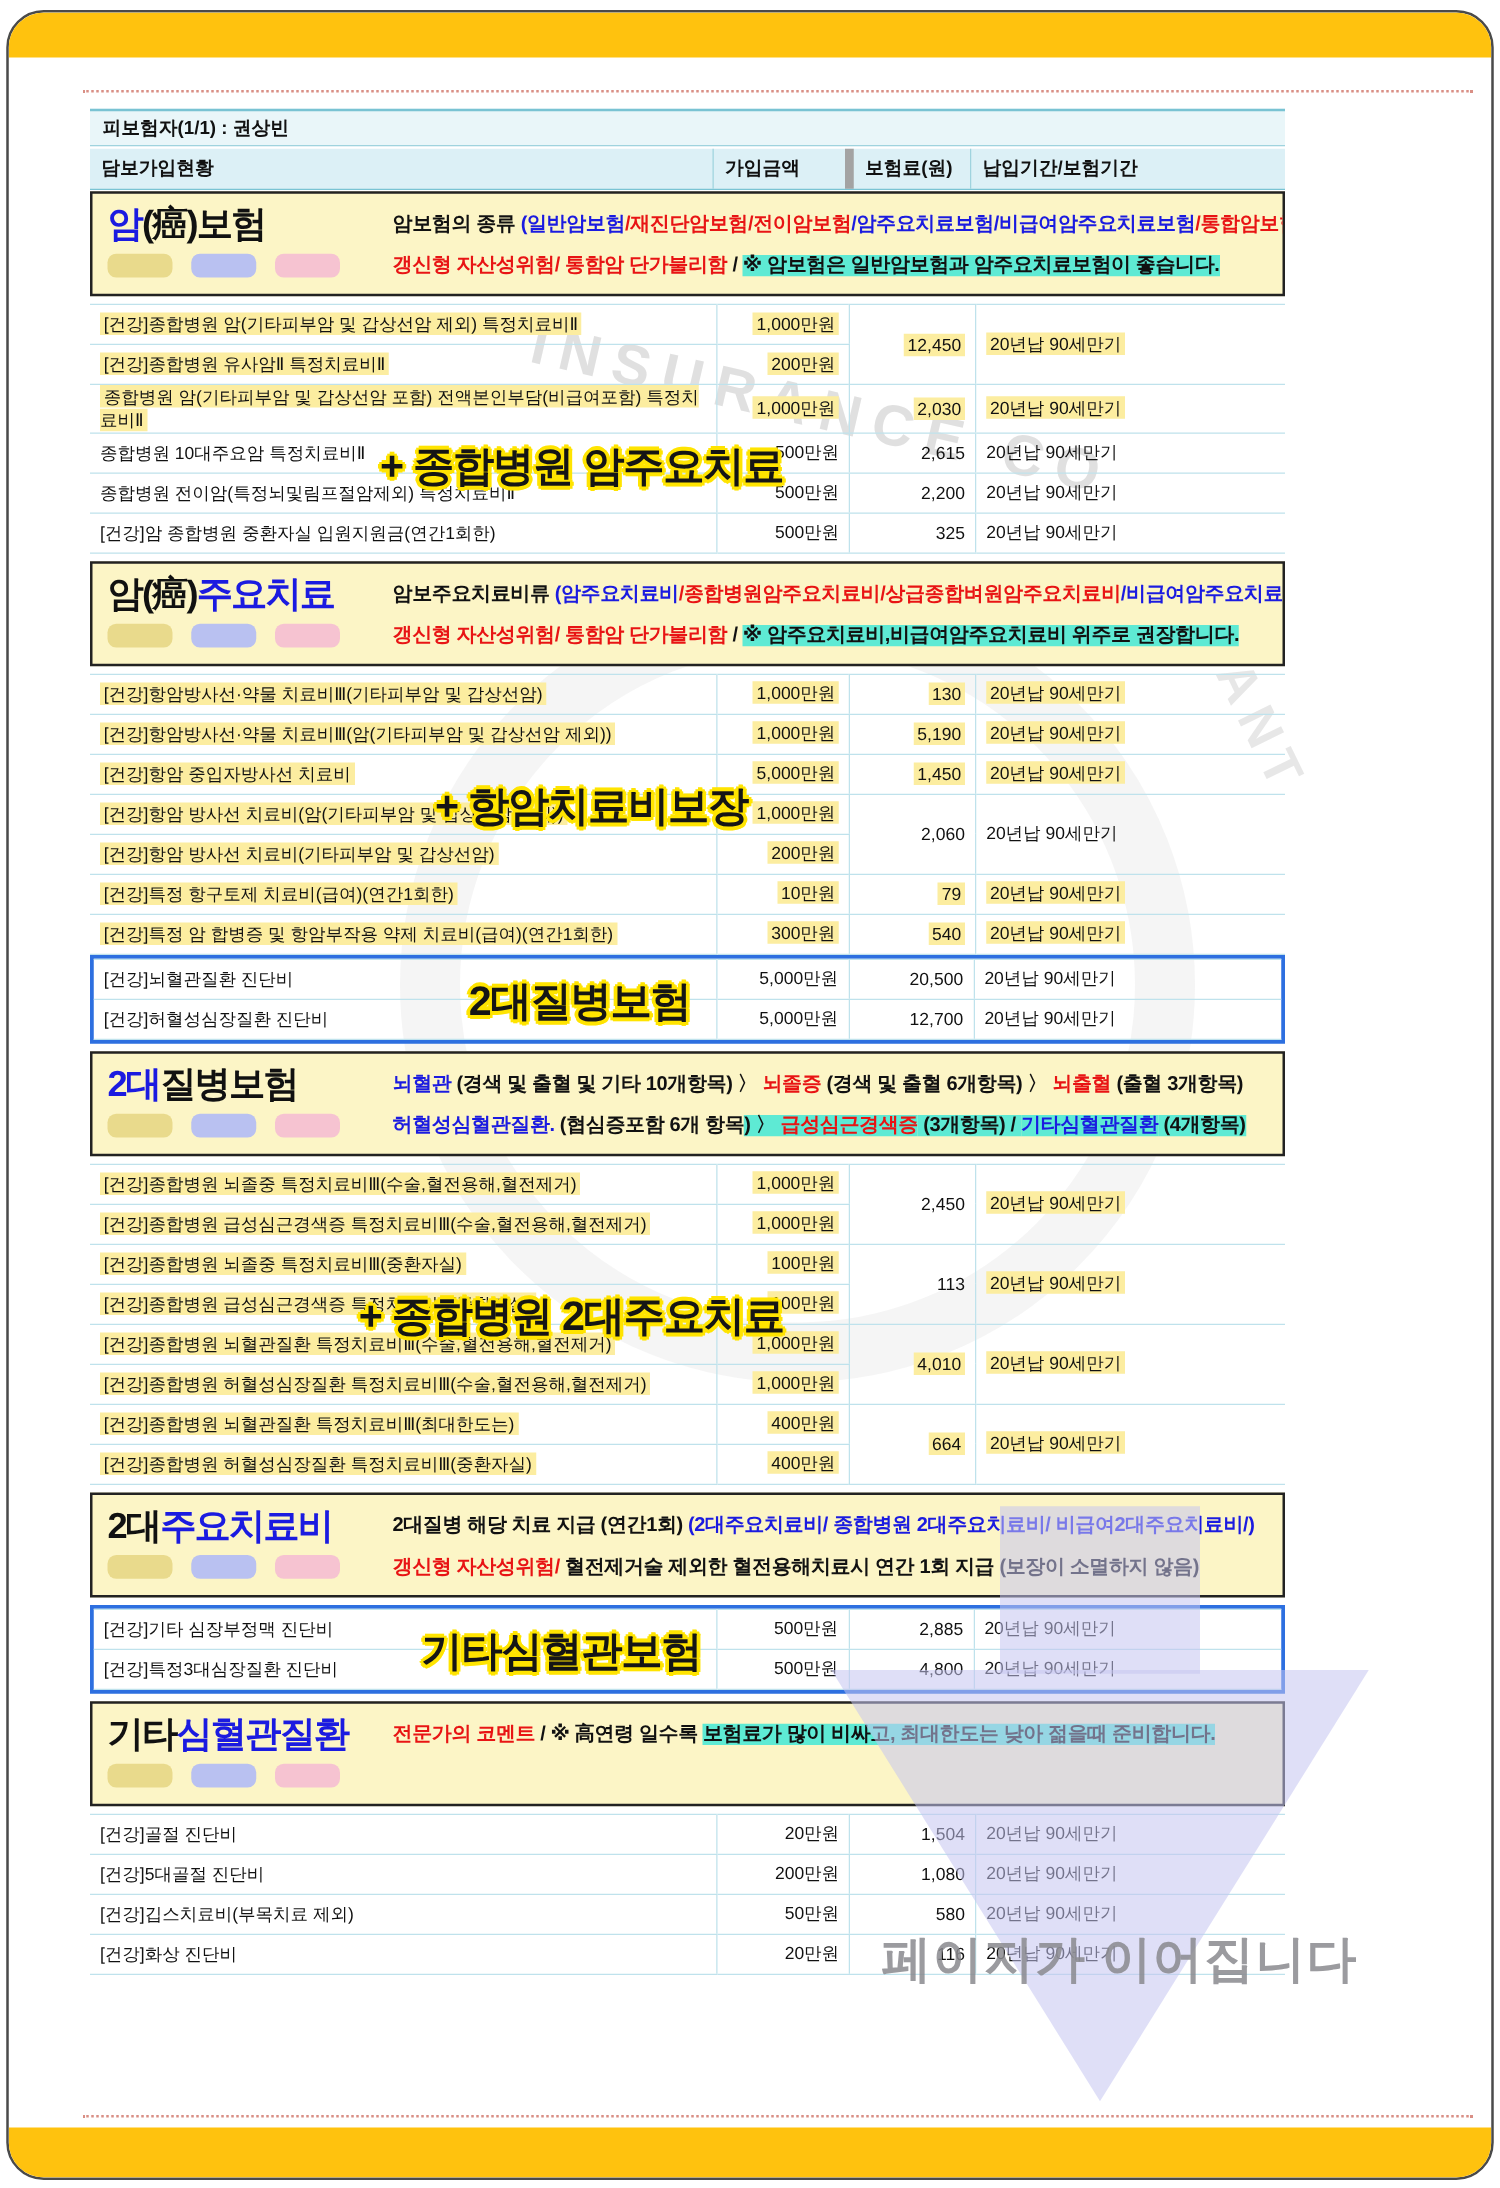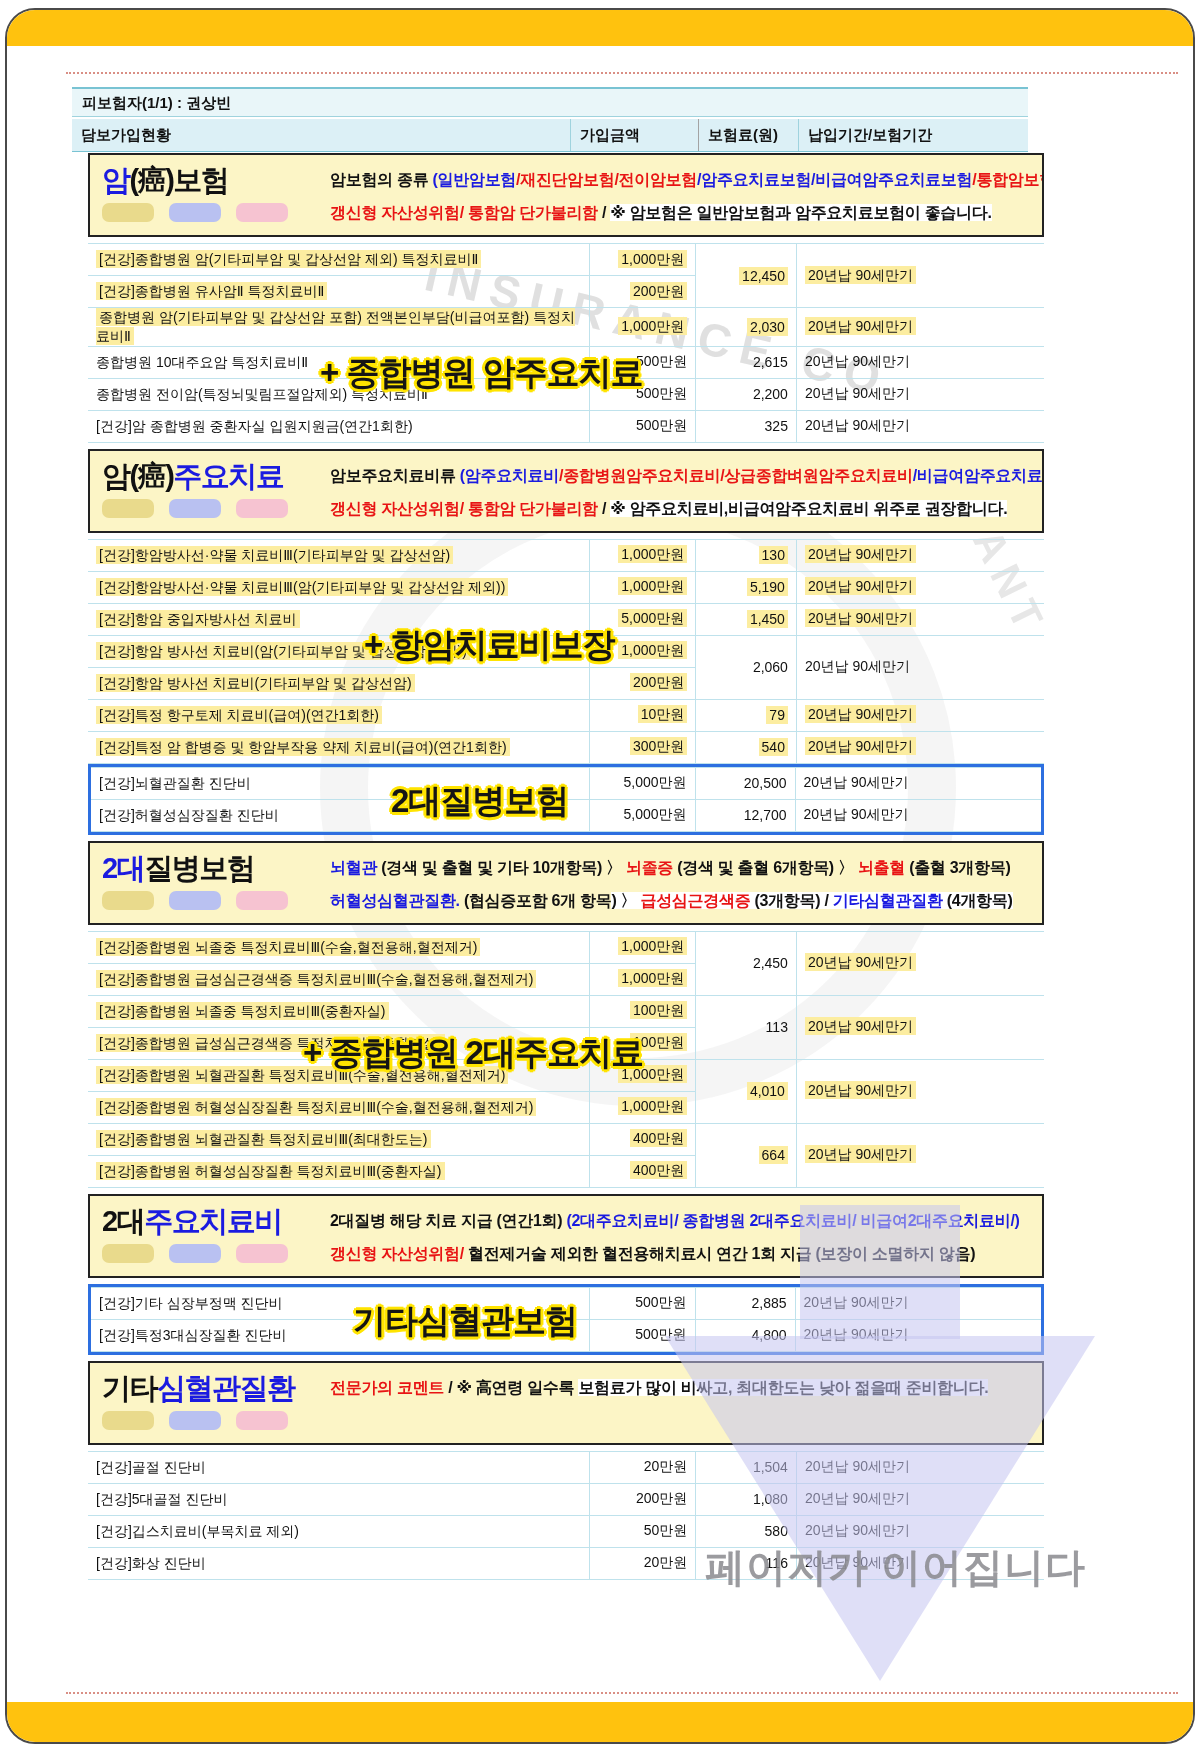--- a/index.html
+++ b/index.html
@@ -15,40 +15,40 @@
   
   .wm-arc{position:absolute;left:420px;top:300px;transform:rotate(13deg);font-size:46px;font-weight:bold;letter-spacing:10px;color:rgba(165,165,165,0.35);white-space:nowrap;z-index:1;}
   .wm-side{position:absolute;left:930px;top:545px;transform:rotate(64deg);font-size:42px;font-weight:bold;letter-spacing:9px;color:rgba(175,175,175,0.30);z-index:1;}
   .wm-circle{position:absolute;left:320px;top:470px;width:540px;height:540px;border:48px solid rgba(175,175,175,0.13);border-radius:50%;z-index:1;}
 
   .insured{position:absolute;left:72px;top:87px;width:956px;height:30px;background:#e9f6f9;border-top:2px solid #79c3d3;border-bottom:1px solid #9fd3de;font-size:15px;font-weight:bold;line-height:28px;padding-left:10px;box-sizing:border-box;color:#111;z-index:2;}
   .cols{position:absolute;left:72px;top:119px;width:956px;height:33px;background:#dcf0f6;border-bottom:1px solid #79c3d3;display:flex;box-sizing:border-box;font-weight:bold;font-size:15px;color:#111;z-index:2;justify-content:center;}
   .cols>div{line-height:32px;padding-left:9px;box-sizing:border-box;}
   .c0{width:498px;}
   .c1{width:106px;border-left:1px solid #9fd3de;}
-  .c2{width:100px;border-left:1px solid #a3a3a3;margin-left:22px;}
+  .c2{width:100px;border-left:7px solid #a3a3a3;}
   .c3{flex:1;border-left:1px solid #9fd3de;}
 
-  #blocks{position:absolute;left:72px;top:153px;width:956px;z-index:2;margin-left:16px;}
+  #blocks{position:absolute;left:72px;top:153px;width:956px;z-index:2;}
 
   .section{display:flex;background:#fcf5c6;border:2px solid #222;box-sizing:border-box;min-height:84px;margin:6px 0;padding:6px 8px 6px 12px;overflow:hidden;}
   #blocks > .section:first-child{margin-top:0;}
   .sec-left{width:228px;flex:none;}
   .sec-title{font-size:29px;font-weight:bold;letter-spacing:-1.5px;line-height:1.2;margin-top:2px;white-space:nowrap;color:#111;}
   .pills{margin-top:5px;display:flex;gap:15px;}
   .pill{width:52px;height:19px;border-radius:7px;display:inline-block;}
   .py{background:#e9da8c;}
   .pb{background:#b9c1f1;}
   .pp{background:#f6c3d1;}
   .sec-right{flex:1;padding-top:1px;}
   .desc-line{margin:2px 0 0 0;font-size:16px;font-weight:bold;line-height:1.95;white-space:nowrap;letter-spacing:-0.3px;}
   .ck{color:#111;}
   .cr{color:#e81414;}
   .cb{color:#1b1be0;}
-  .by{background:#ffffff;}
+  .by{background:#5eead4;}
 
   .rows-wrap{position:relative;margin:0;}
   .bluebox{border:3px solid #2d6fe0;box-sizing:border-box;width:956px;}
   table.rows{border-collapse:collapse;table-layout:fixed;width:956px;border-top:1px solid #bfe2ec;}
   .bluebox table.rows{width:950px;}
   table.rows td{border-bottom:1px solid #bfe2ec;font-size:14px;color:#111;padding:0 8px;height:32px;box-sizing:border-box;vertical-align:middle;}
   td.name{font-size:13.5px;padding-left:9px;line-height:1.35;}
   td.amt,td.prem,td.per{border-left:1px solid #bfe2ec;}
   td.amt{text-align:right;white-space:nowrap;}
   td.prem{text-align:right;white-space:nowrap;}

